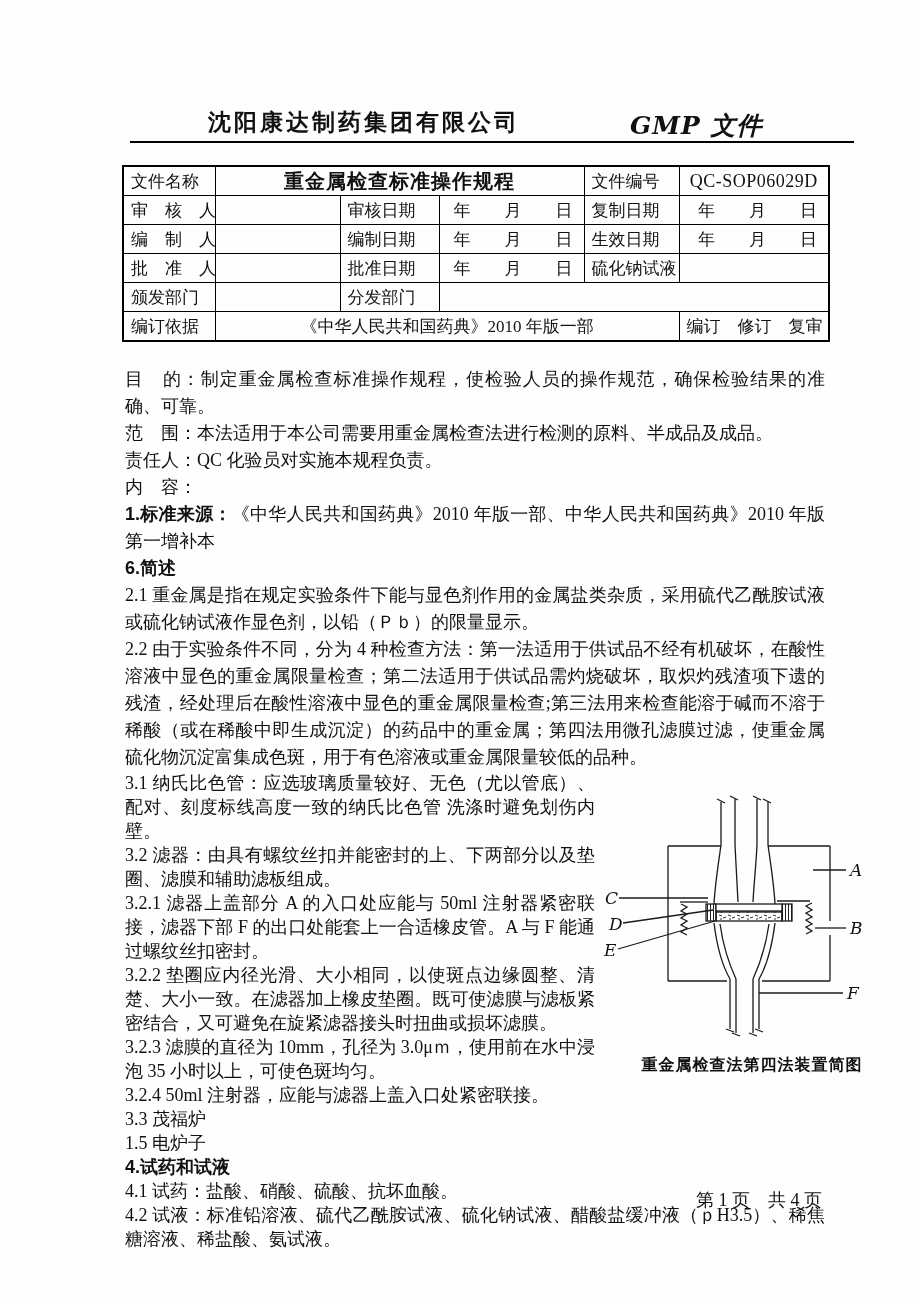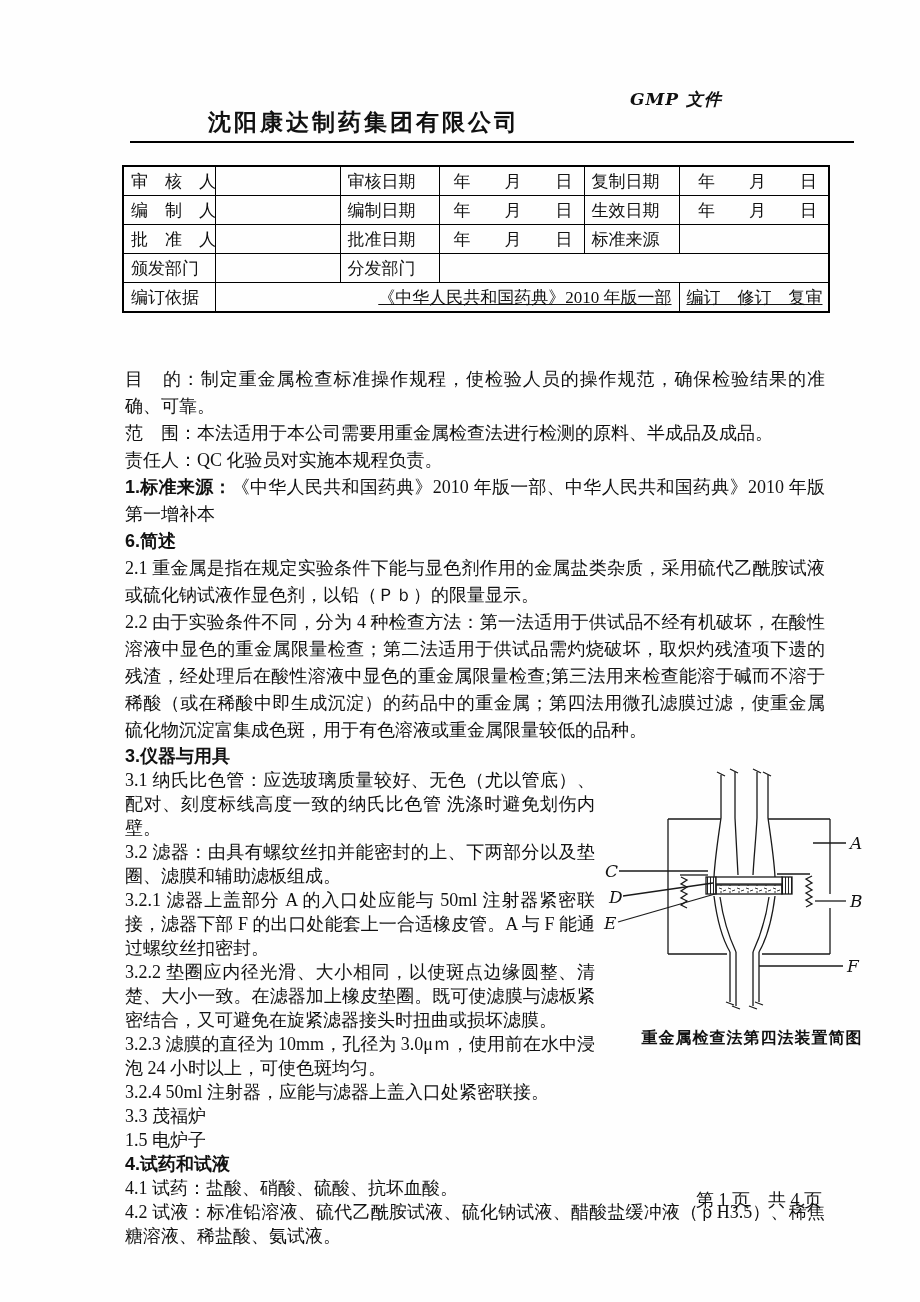--- a/index.html
+++ b/index.html
@@ -8,40 +8,40 @@
     background:#fefefe;color:#111;overflow:hidden;
     font-family:"Liberation Serif","DejaVu Serif",serif;
   }
   
   .company{
     position:absolute;left:208px;top:107px;
     font-family:"Liberation Sans","DejaVu Sans",sans-serif;
     font-weight:bold;font-size:23px;letter-spacing:3px;white-space:pre;
   }
   .gmp{
-    position:absolute;left:630px;top:88px;
+    position:absolute;left:630px;top:109px;
     font-family:"DejaVu Serif","Liberation Serif",serif;
-    font-style:italic;font-weight:bold;font-size:17px;letter-spacing:1px;white-space:pre;
+    font-style:italic;font-weight:bold;font-size:25px;letter-spacing:1px;white-space:pre;
   }
   .rule{position:absolute;left:130px;top:141px;width:724px;height:0;border-top:2px solid #000;}
   
   .doc-table{
     position:absolute;left:122px;top:165px;width:706px;
     border-collapse:collapse;table-layout:fixed;
     font-size:17px;border:2px solid #000;
   }
   .doc-table td{
     border:1px solid #000;height:28px;padding:0 7px;
     white-space:pre;overflow:hidden;vertical-align:middle;
   }
   .doc-table td.title-cell{
     text-align:center;font-weight:bold;font-size:20px;
     font-family:"Liberation Sans","DejaVu Sans",sans-serif;letter-spacing:1px;
   }
-  .doc-table td.center{text-align:right;text-decoration:underline;}
+  .doc-table td.center{text-align:center;}
   .doc-table td.right{text-align:right;padding-right:11px;}
   .doc-table td.docnum{text-align:center;font-size:18px;letter-spacing:.5px;}
   
   .doc-body{
     position:absolute;left:125px;top:366px;width:700px;
     font-size:18px;line-height:27px;text-align:justify;
   }
   .doc-body p{margin:0;padding:0;}
   .bold{font-weight:bold;font-family:"Liberation Sans","DejaVu Sans",sans-serif;}
   .tail{line-height:24px;}
@@ -76,20 +76,26 @@
   <table class="doc-table">
     <colgroup>
       <col style="width:92px">
         <col style="width:125px">
         <col style="width:99px">
       <col style="width:145px">
         <col style="width:95px">
         <col style="width:150px">
     </colgroup>
     <tbody>
+        <tr>
+      <td>文件名称</td>
+      <td colspan="3" class="title-cell">重金属检查标准操作规程</td>
+      <td>文件编号</td>
+      <td class="docnum">QC-SOP06029D</td>
+    </tr>
     <tr>
       <td>审　核　人</td>
       <td></td>
       <td>审核日期</td>
       <td class="right">年　　月　　日</td>
       <td>复制日期</td>
       <td class="right">年　　月　　日</td>
     </tr>
     <tr>
       <td>编　制　人</td>
@@ -97,41 +103,42 @@
       <td>编制日期</td>
       <td class="right">年　　月　　日</td>
       <td>生效日期</td>
       <td class="right">年　　月　　日</td>
     </tr>
     <tr>
       <td>批　准　人</td>
       <td></td>
       <td>批准日期</td>
       <td class="right">年　　月　　日</td>
-      <td>标准来源</td>
+      <td>硫化钠试液</td>
       <td></td>
     </tr>
     <tr>
       <td>颁发部门</td>
       <td></td>
       <td>分发部门</td>
       <td colspan="3"></td>
     </tr>
     <tr>
       <td>编订依据</td>
       <td colspan="4" class="center">《中华人民共和国药典》2010 年版一部</td>
       <td class="center">编订　修订　复审</td>
     </tr>
   </tbody>
     </table>
 
   <div class="doc-body">
     <p>目　的：制定重金属检查标准操作规程，使检验人员的操作规范，确保检验结果的准确、可靠。</p>
     <p>范　围：本法适用于本公司需要用重金属检查法进行检测的原料、半成品及成品。</p>
     <p>责任人：QC 化验员对实施本规程负责。</p>
+    <p>内　容：</p>
     <p><span class="bold">1.标准来源：</span><span>《中华人民共和国药典》2010 年版一部、中华人民共和国药典》2010 年版第一增补本</span></p>
     <p class="bold">6.简述</p>
     <p>2.1 重金属是指在规定实验条件下能与显色剂作用的金属盐类杂质，采用硫代乙酰胺试液或硫化钠试液作显色剂，以铅（Ｐｂ）的限量显示。</p>
     <p>2.2 由于实验条件不同，分为 4 种检查方法：第一法适用于供试品不经有机破坏，在酸性溶液中显色的重金属限量检查；第二法适用于供试品需灼烧破坏，取炽灼残渣项下遗的残渣，经处理后在酸性溶液中显色的重金属限量检查;第三法用来检查能溶于碱而不溶于稀酸（或在稀酸中即生成沉淀）的药品中的重金属；第四法用微孔滤膜过滤，使重金属硫化物沉淀富集成色斑，用于有色溶液或重金属限量较低的品种。</p>
 
     <div class="tail">
       <div class="figure-wrap">
         <svg width="302" height="268" viewBox="0 0 302 268">
           <defs>
             <pattern id="vhatch" width="3" height="6" patternUnits="userSpaceOnUse">
@@ -185,26 +192,25 @@
             <text class="fig-label" x="249" y="161">B</text>
             <text class="fig-label" x="4" y="131">C</text>
             <text class="fig-label" x="8" y="157">D</text>
             <text class="fig-label" x="3" y="183">E</text>
             <text class="fig-label" x="246" y="226">F</text>
           </g>
         </svg>
         <div class="figure-caption">重金属检查法第四法装置简图</div>
       </div>
 
-      <p class="bold">3.仪器与用具</p>
       <p>3.1 纳氏比色管：应选玻璃质量较好、无色（尤以管底）、配对、刻度标线高度一致的纳氏比色管 洗涤时避免划伤内壁。</p>
       <p>3.2 滤器：由具有螺纹丝扣并能密封的上、下两部分以及垫圈、滤膜和辅助滤板组成。</p>
       <p>3.2.1 滤器上盖部分 A 的入口处应能与 50ml 注射器紧密联接，滤器下部 F 的出口处能套上一合适橡皮管。A 与 F 能通过螺纹丝扣密封。</p>
       <p>3.2.2 垫圈应内径光滑、大小相同，以使斑点边缘圆整、清楚、大小一致。在滤器加上橡皮垫圈。既可使滤膜与滤板紧密结合，又可避免在旋紧滤器接头时扭曲或损坏滤膜。</p>
-      <p>3.2.3 滤膜的直径为 10mm，孔径为 3.0μｍ，使用前在水中浸泡 24 小时以上，可使色斑均匀。</p>
+      <p>3.2.3 滤膜的直径为 10mm，孔径为 3.0μｍ，使用前在水中浸泡 35 小时以上，可使色斑均匀。</p>
       <p>3.2.4 50ml 注射器，应能与滤器上盖入口处紧密联接。</p>
       <p>3.3 茂福炉</p>
       <p>1.5 电炉子</p>
       <p class="bold">4.试药和试液</p>
       <p>4.1 试药：盐酸、硝酸、硫酸、抗坏血酸。</p>
       <p>4.2 试液：标准铅溶液、硫代乙酰胺试液、硫化钠试液、醋酸盐缓冲液（ｐH3.5）、稀焦糖溶液、稀盐酸、氨试液。</p>
     </div>
   </div>
 
   <div class="footer">第 1 页　共 4 页</div>

